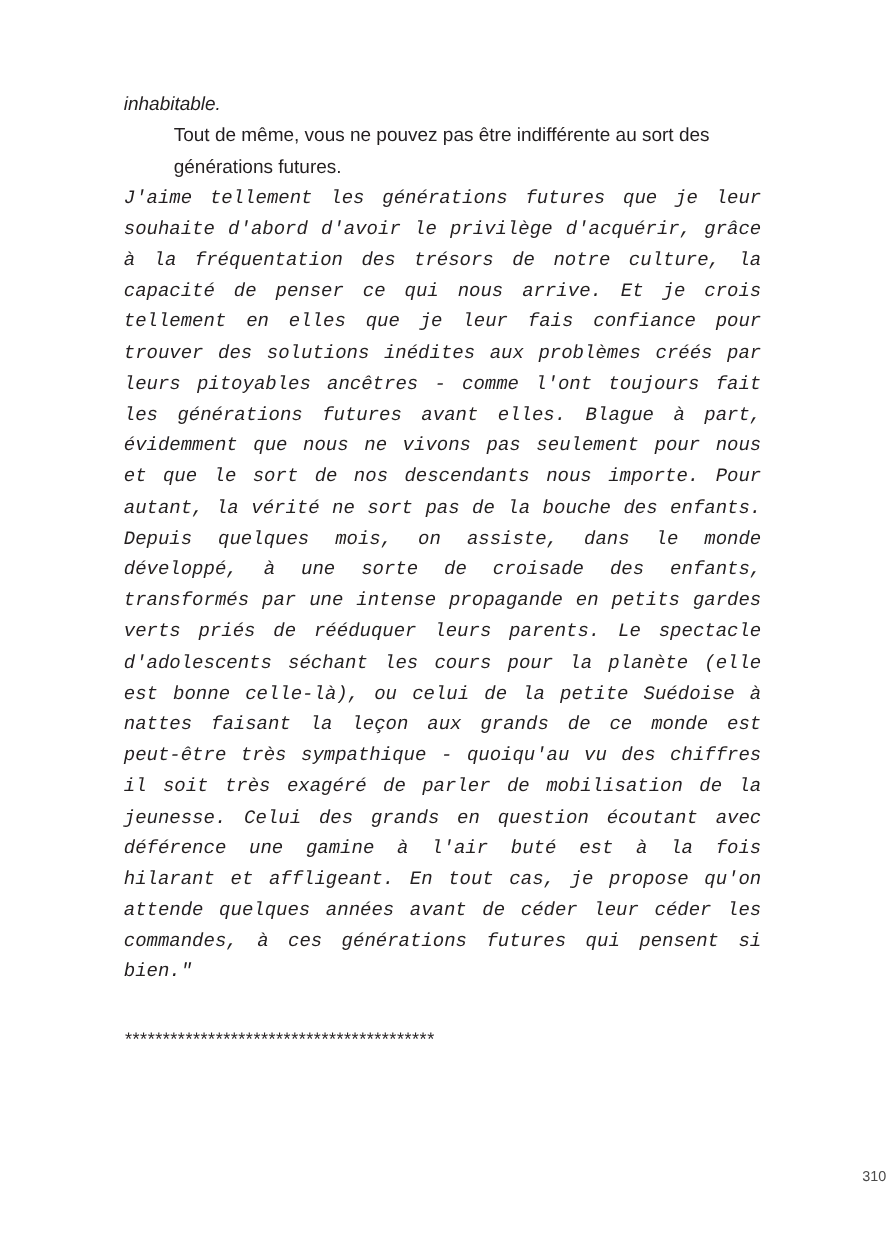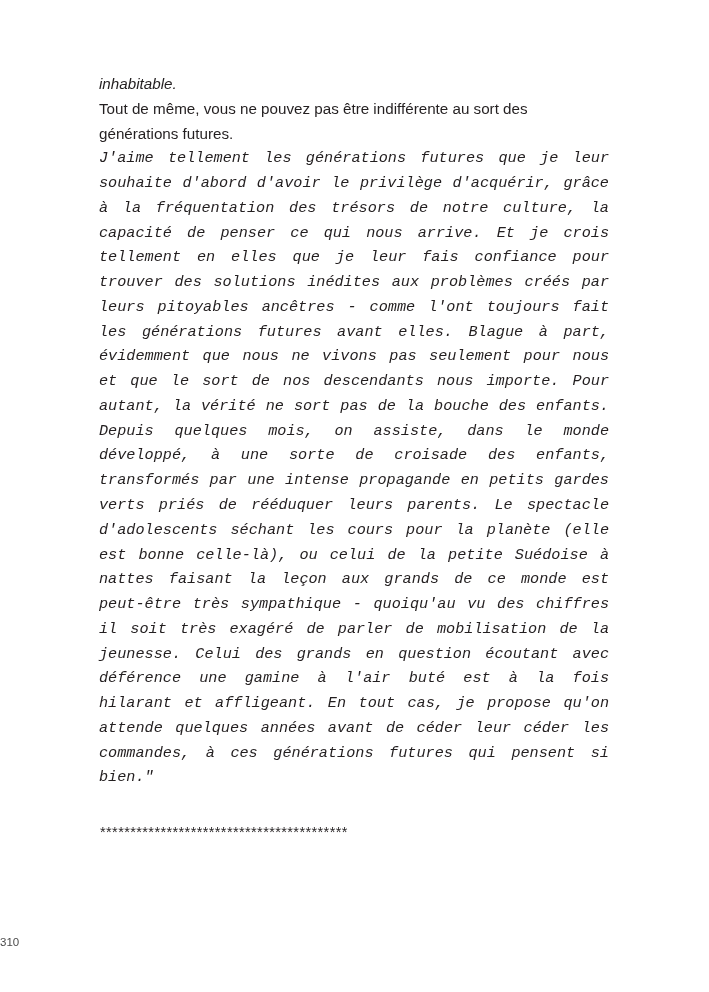--- a/index.html
+++ b/index.html
@@ -33,20 +33,21 @@
     margin: 0;
     font-size: 15.2px;
     line-height: 1.63;
     color: #231f20;
   }
   .italic {
     font-style: italic;
   }
   .roman {
     font-style: normal;
+    margin-left: 40px;
   }
   .justify {
     text-align: justify;
     text-justify: inter-word;
     font-family: Liberation Mono, monospace;
   }
   .left {
     text-align: left;
   }
   .stars {
@@ -57,21 +58,21 @@
     color: #231f20;
     text-align: left;
     padding-left: 1px;
     white-space: nowrap;
   }
   .folio {
     position: absolute;
     left: 0;
     top: 936px;
     width: 709px;
-    text-align: left;
+    text-align: right;
     font-size: 11.5px;
     color: #4a4a4a;
   }
 </style>
 </head>
 <body>
 
 <div class="page">
   <div class="content">
     <p class="italic left">inhabitable.</p>

